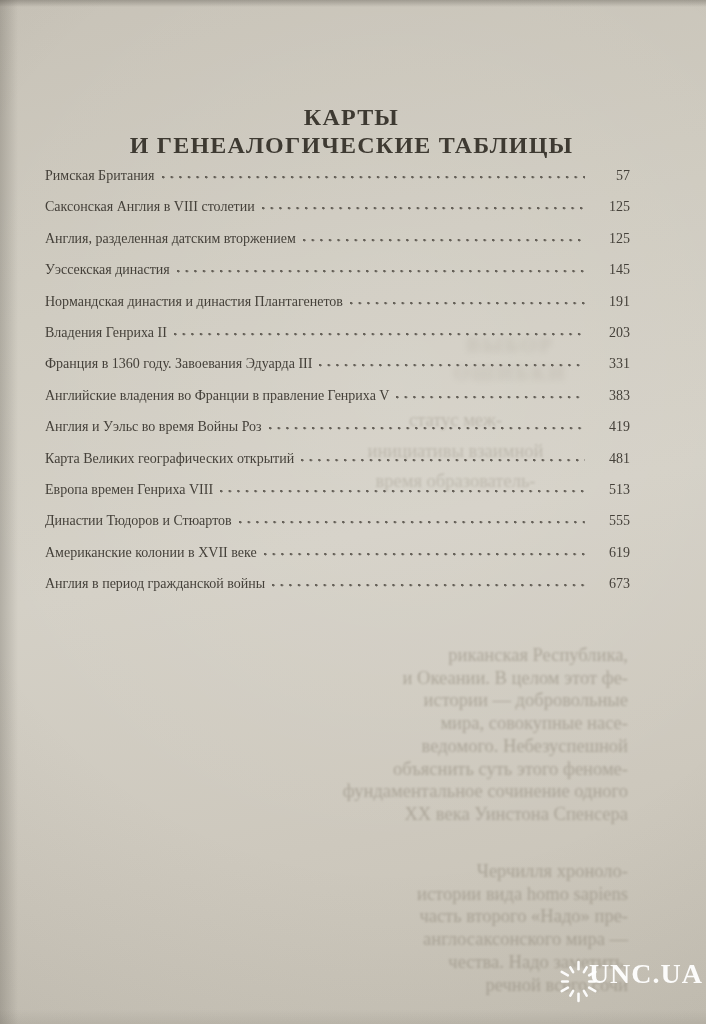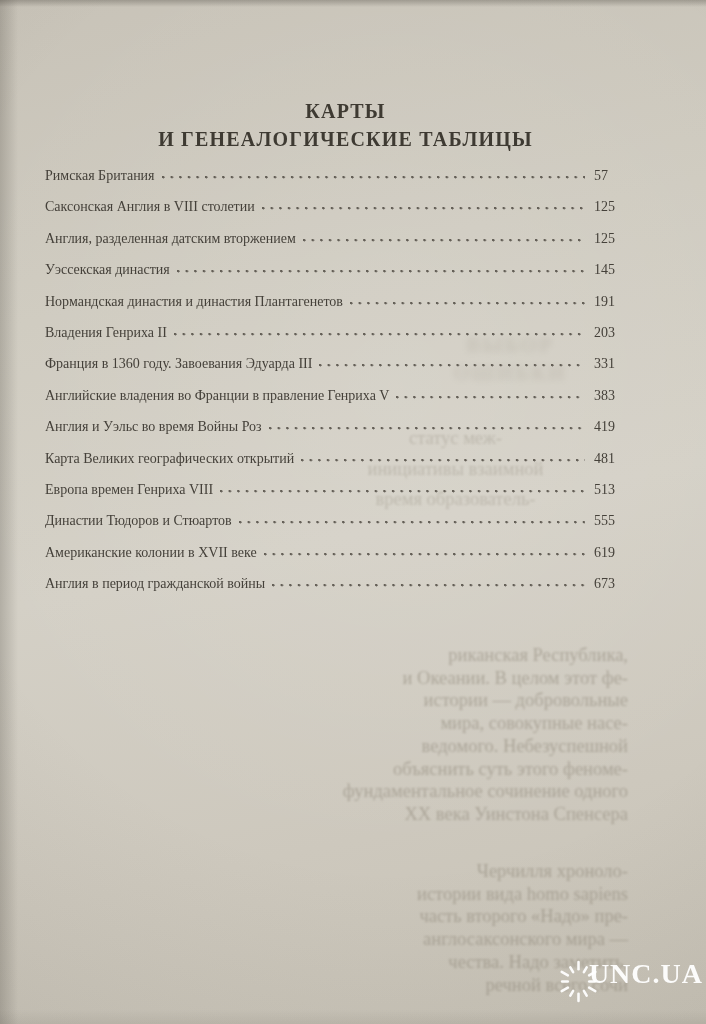--- a/index.html
+++ b/index.html
@@ -17,38 +17,38 @@
   .edge-bottom{position:absolute;left:0;right:0;bottom:0;height:14px;
     background:linear-gradient(rgba(58,54,46,0),rgba(58,54,46,0.08));}
 
   
   .bleed{position:absolute;inset:0;pointer-events:none;}
   .bleed-block{position:absolute;right:78px;width:345px;text-align:right;
     color:#7e7667;font-size:18.5px;line-height:22.7px;filter:blur(0.8px);}
   .bleed-head{position:absolute;left:420px;width:180px;top:331px;text-align:center;
     color:#7e7667;font-weight:bold;font-size:21px;line-height:28px;
     filter:blur(3px);opacity:0.16;letter-spacing:2px;}
-  .bleed-mid{top:423px;line-height:30.5px;opacity:0.28;text-align:center;}
+  .bleed-mid{top:405px;line-height:30.5px;opacity:0.28;text-align:center;}
   .bleed-p1{top:644px;opacity:0.44;}
   .bleed-p2{top:860px;opacity:0.44;}
   .bleed-line{display:block;}
 
   .content{position:absolute;inset:0;}
-  .page-title{position:absolute;top:90px;left:45px;width:585px;margin:8px;
-    text-align:center;font-size:20px;font-weight:bold;letter-spacing:1.2px;
+  .page-title{position:absolute;top:90px;left:45px;width:585px;margin:14px;
+    text-align:center;font-size:24px;font-weight:bold;letter-spacing:1.2px;
     color:#3e3a32;line-height:27.5px;font-family:"Liberation Serif", serif;}
 
   .toc{position:absolute;top:168px;left:45px;width:585px;}
   .toc-row{display:flex;align-items:baseline;height:31.4px;
     font-size:14px;color:#45413a;}
   .toc-label{white-space:nowrap;padding-right:7px;}
   .leader{flex:1;height:5px;margin-right:9px;
     background-image:radial-gradient(circle at 1.2px 2.2px, rgba(72,67,59,0.8) 1.12px, rgba(72,67,59,0) 1.5px);
     background-size:8.6px 5px;background-repeat:repeat-x;}
-  .toc-page{flex:none;width:36px;text-align:left;}
+  .toc-page{flex:none;width:36px;text-align:right;}
 
   .watermark{position:absolute;right:3px;bottom:19px;display:flex;align-items:flex-start;
     color:rgba(255,255,255,0.95);font-family:"Liberation Serif", serif;
     font-weight:bold;font-size:28px;letter-spacing:1px;}
   .watermark svg{width:47px;height:47px;margin-right:-13px;flex:none;}
 </style>
 </head>
 <body>
 
 <div class="photo">

